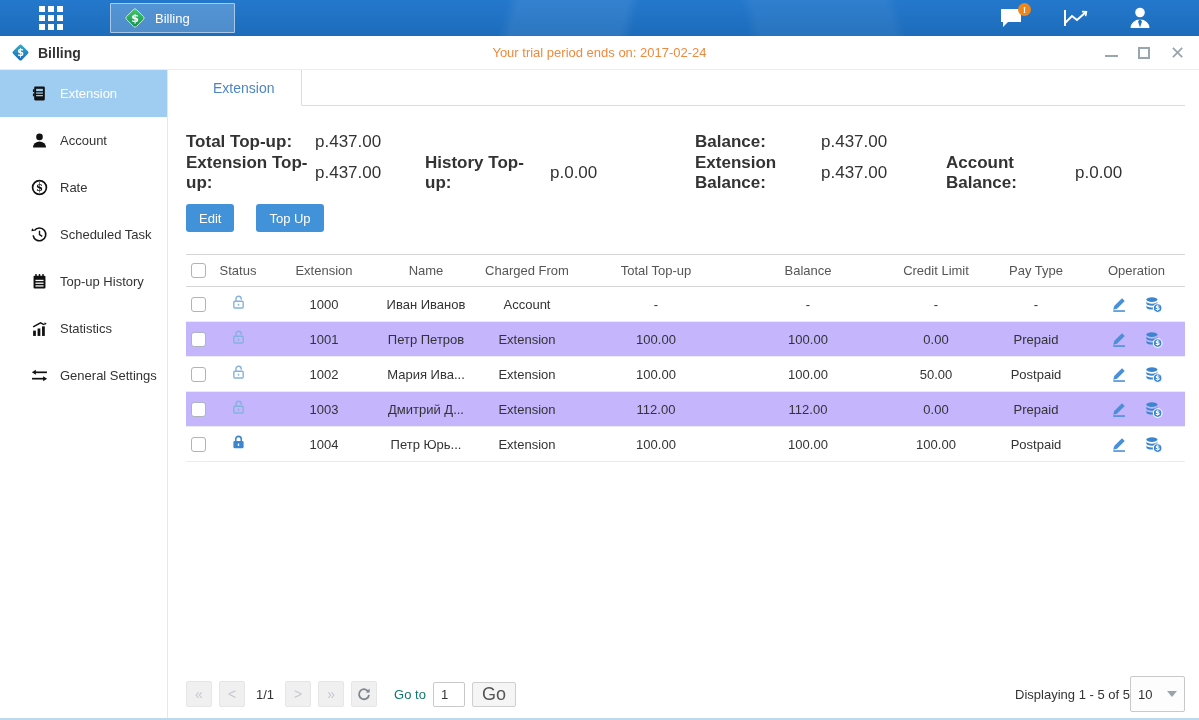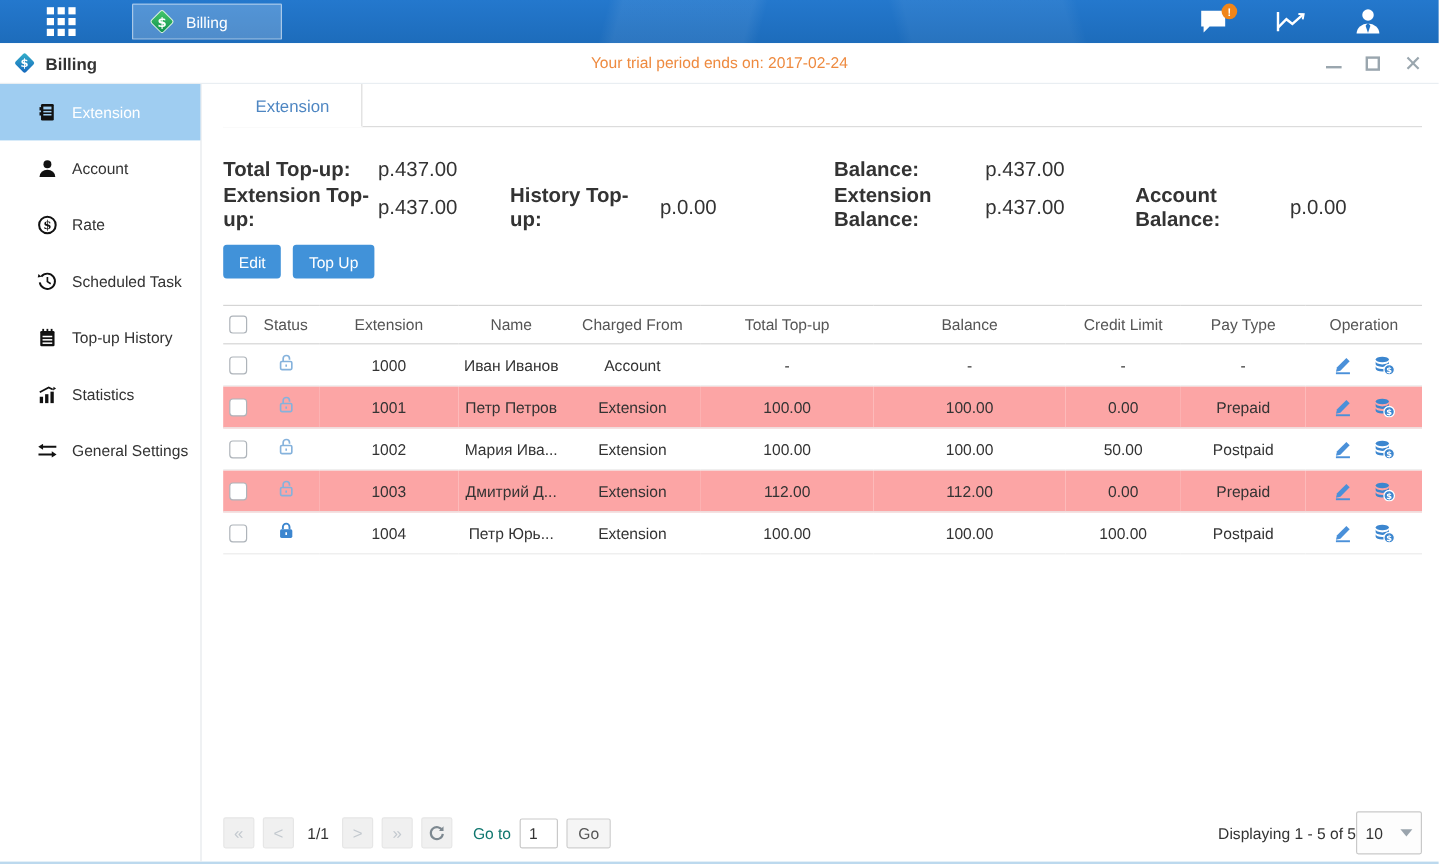--- a/index.html
+++ b/index.html
@@ -52,46 +52,46 @@
     border-right:1px solid #dcdcdc; margin-bottom:-1px; border-bottom:1px solid #fff; cursor:pointer; }
 
   
   .summary { margin-top:20px; font-size:17px; color:#333; }
   .sumrow { display:flex; height:31px; align-items:center; }
   .sl { font-weight:bold; }
   .c1 { width:129px; } .c2 { width:110px; } .c3 { width:125px; } .c4 { width:145px; }
   .c5 { width:126px; } .c6 { width:109px; } .c7 { width:129px;margin-left:16px; } .c8 { flex:1; }
 
   
-  .btnrow { margin-top:16px; display:flex; gap:10px; }
+  .btnrow { margin-top:16px; display:flex; gap:22px; }
   .btn-blue { background:#4192d9; color:#fff; border:none; font-size:13px; height:28px; padding:0 13px;
     border-radius:3px; cursor:pointer; font-family:inherit; }
 
   
   table { margin-top:22px; width:100%; border-collapse:collapse; table-layout:fixed; }
   thead td { height:32px; color:#555; font-size:13px; text-align:center;
     border-top:1px solid #d5d5d5; border-bottom:1px solid #d5d5d5; }
   tbody td { height:35px; font-size:13px; color:#333; text-align:center; border-bottom:1px solid #ececec; }
-  tbody tr.alt { background:#fca5a5; }
+  tbody tr.alt { background:#c4b5fd; }
   .checkbox { width:15px; height:15px; border:1px solid #aeb4ba; border-radius:3px; background:#fff; margin:0 auto; cursor:pointer; }
   .ops { display:flex; justify-content:center; align-items:center; gap:16px; }
   .opicon { cursor:pointer; display:inline-flex; }
   .lockwrap { display:inline-flex; }
 
   
   .footer { margin-top:auto; height:48px; flex:0 0 48px; display:flex; align-items:center; justify-content:space-between; }
   .pager { display:flex; align-items:center; gap:7px; }
   .pbtn { width:26px; height:26px; background:#f0f0f0; border:1px solid #e6e6e6; border-radius:2px;
     display:flex; align-items:center; justify-content:center; color:#c3c9cf; font-size:14px; cursor:pointer; }
   .pageind { font-size:13px; color:#333; padding:0 4px; }
   .gotolbl { font-size:13px; color:#0f766e; margin-left:10px; }
   .gotoinput { width:32px; height:25px; border:1px solid #c9c9c9; font-size:13px; padding-left:7px; color:#333;
     font-family:inherit; border-radius:2px; }
   .gobtn { height:25px; padding:0 9px; background:#f5f5f5; border:1px solid #cfcfcf; border-radius:2px;
-    font-size:13px; color:#555; cursor:pointer; font-family:inherit; }
+    font-size:18px; color:#555; cursor:pointer; font-family:inherit; }
   .foot-right { display:flex; align-items:center; }
   .displaying { font-size:13px; color:#333; }
   .pagesize { width:55px; height:25px; border:1px solid #c9c9c9; border-radius:2px; background:#fdfdfd;
     display:flex; align-items:center; justify-content:space-between; padding:17px 7px; font-size:13px; color:#333; cursor:pointer; }
   .caret { width:0; height:0; border-left:5px solid transparent; border-right:5px solid transparent; border-top:6px solid #9aa4ad; }
 </style>
 </head>
 <body>
 
 <div class="window">

